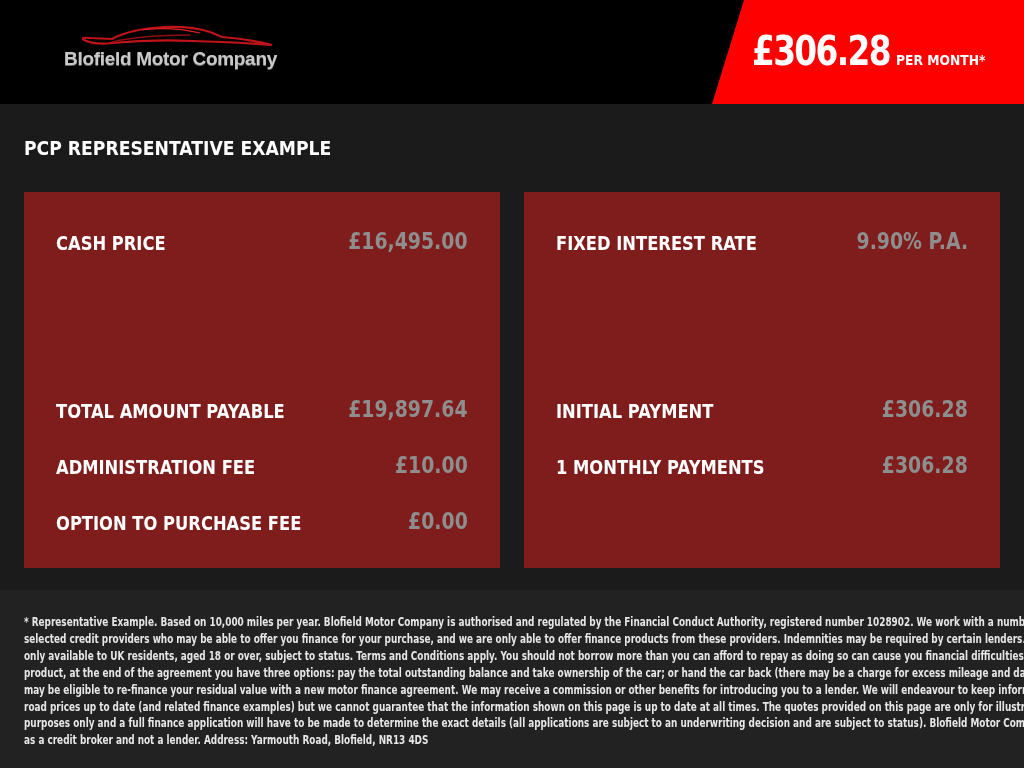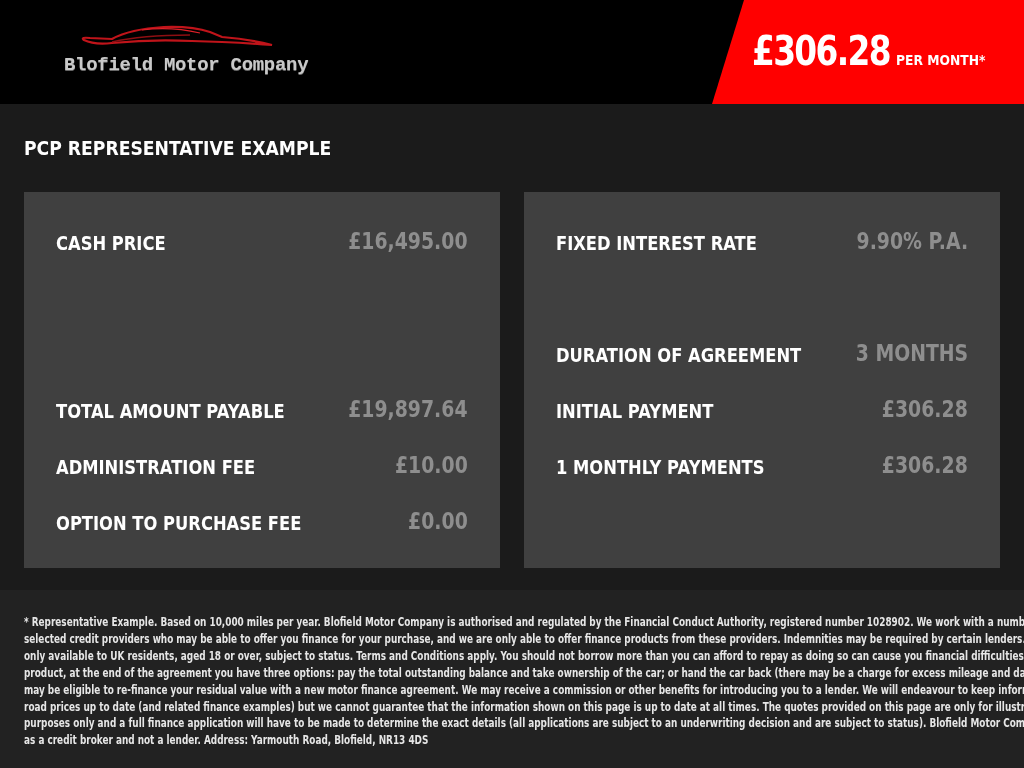--- a/index.html
+++ b/index.html
@@ -2,29 +2,29 @@
 <html><head>
 <meta charset="utf-8">
 <style>
   * { margin: 0; padding: 0; box-sizing: border-box; }
   html, body { width: 1024px; height: 768px; overflow: hidden; background: #1b1b1b; }
   body { font-family: "DejaVu Sans Condensed", "Liberation Sans Narrow", "Liberation Sans", sans-serif; color: #fff; position: relative; }
 
   .header { position: absolute; left: 0; top: 0; width: 1024px; height: 104px; background: #000; }
   .logo { position: absolute; left: 62px; top: 24px; width: 225px; height: 56px; }
   .logo svg { position: absolute; left: 10px; top: 0; }
-  .logo-text { position: absolute; left: 2px; top: 30px; font-family: Liberation Mono, monospace; font-size: 19px; font-weight: bold; color: #c9c9c9; letter-spacing: -0.3px; white-space: nowrap; text-shadow: 0 1px 0 #666; }
+  .logo-text { position: absolute; left: 2px; top: 24px; font-family: Liberation Sans, sans-serif; font-size: 19px; font-weight: bold; color: #c9c9c9; letter-spacing: -0.3px; white-space: nowrap; text-shadow: 0 1px 0 #666; }
 
   .price-box { position: absolute; left: 712px; top: 0; width: 312px; height: 104px; background: #ff0000; clip-path: polygon(32px 0, 312px 0, 312px 104px, 0 104px); }
   .price-amount { position: absolute; left: 752px; top: 28px; font-family: "DejaVu Sans", sans-serif; font-size: 40px; font-weight: bold; color: #fff; letter-spacing: -2px; transform: scaleX(0.82); transform-origin: left; }
   .price-suffix { position: absolute; left: 896px; top: 52px; font-family: "DejaVu Sans", sans-serif; font-size: 14px; font-weight: bold; color: #fff; transform: scaleX(0.88); transform-origin: left; white-space: nowrap; }
 
   .section-title { position: absolute; left: 24px; top: 136px; font-family: "DejaVu Sans", sans-serif; font-size: 20px; font-weight: bold; color: #fff; transform: scaleX(0.86); transform-origin: left; white-space: nowrap; }
 
-  .panel { position: absolute; top: 192px; width: 476px; height: 376px; background: #404040; }
+  .panel { position: absolute; top: 192px; width: 476px; height: 376px; background: #7f1d1d; }
   .panel.left { left: 24px; }
   .panel.right { left: 524px; }
   .row { position: absolute; left: 32px; right: 32px; height: 30px; }
   .row-label { position: absolute; left: 0; top: 4px; font-family: "DejaVu Sans", sans-serif; font-size: 19px; font-weight: bold; color: #fff; white-space: nowrap; transform: scaleX(0.86); transform-origin: left; }
   .row-value { position: absolute; right: 0; top: 0; font-family: "DejaVu Sans", sans-serif; font-size: 23px; font-weight: bold; color: #8e8e8e; white-space: nowrap; transform: scaleX(0.82); transform-origin: right; }
 
   .footer { position: absolute; left: 0; top: 590px; width: 1024px; height: 178px; background: #222; }
   .disclaimer { position: absolute; left: 24px; top: 24px; width: 1020px; font-family: "DejaVu Sans", sans-serif; font-size: 11.4px; font-weight: bold; line-height: 16.9px; color: #e6e6e6; transform: scaleX(0.78); transform-origin: left top; }
   .disclaimer span { display: block; white-space: nowrap; }
 </style>
@@ -64,24 +64,20 @@
     <span class="row-label">OPTION TO PURCHASE FEE</span>
     <span class="row-value">£0.00</span>
   </div>
 </div>
 
 <div class="panel right">
   <div class="row" style="top:36px">
     <span class="row-label">FIXED INTEREST RATE</span>
     <span class="row-value">9.90% P.A.</span>
   </div>
-  <div class="row" style="top:148px">
-    <span class="row-label">DURATION OF AGREEMENT</span>
-    <span class="row-value">3 MONTHS</span>
-  </div>
   <div class="row" style="top:204px">
     <span class="row-label">INITIAL PAYMENT</span>
     <span class="row-value">£306.28</span>
   </div>
   <div class="row" style="top:260px">
     <span class="row-label">1 MONTHLY PAYMENTS</span>
     <span class="row-value">£306.28</span>
   </div>
 </div>
 

